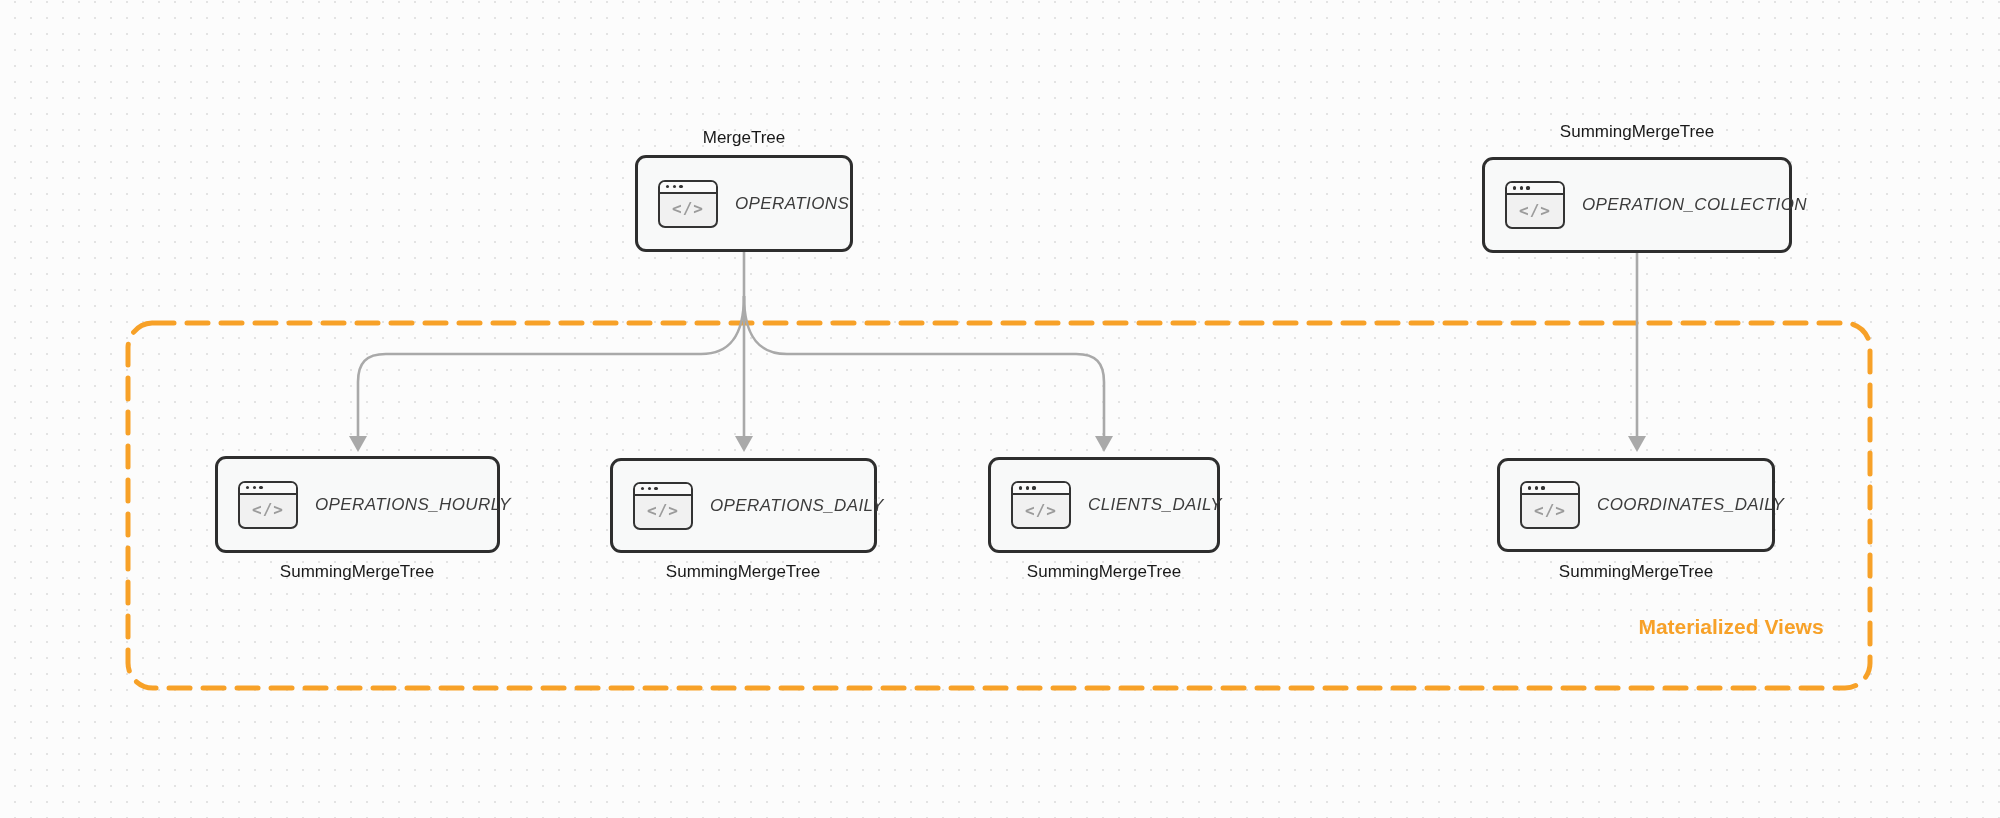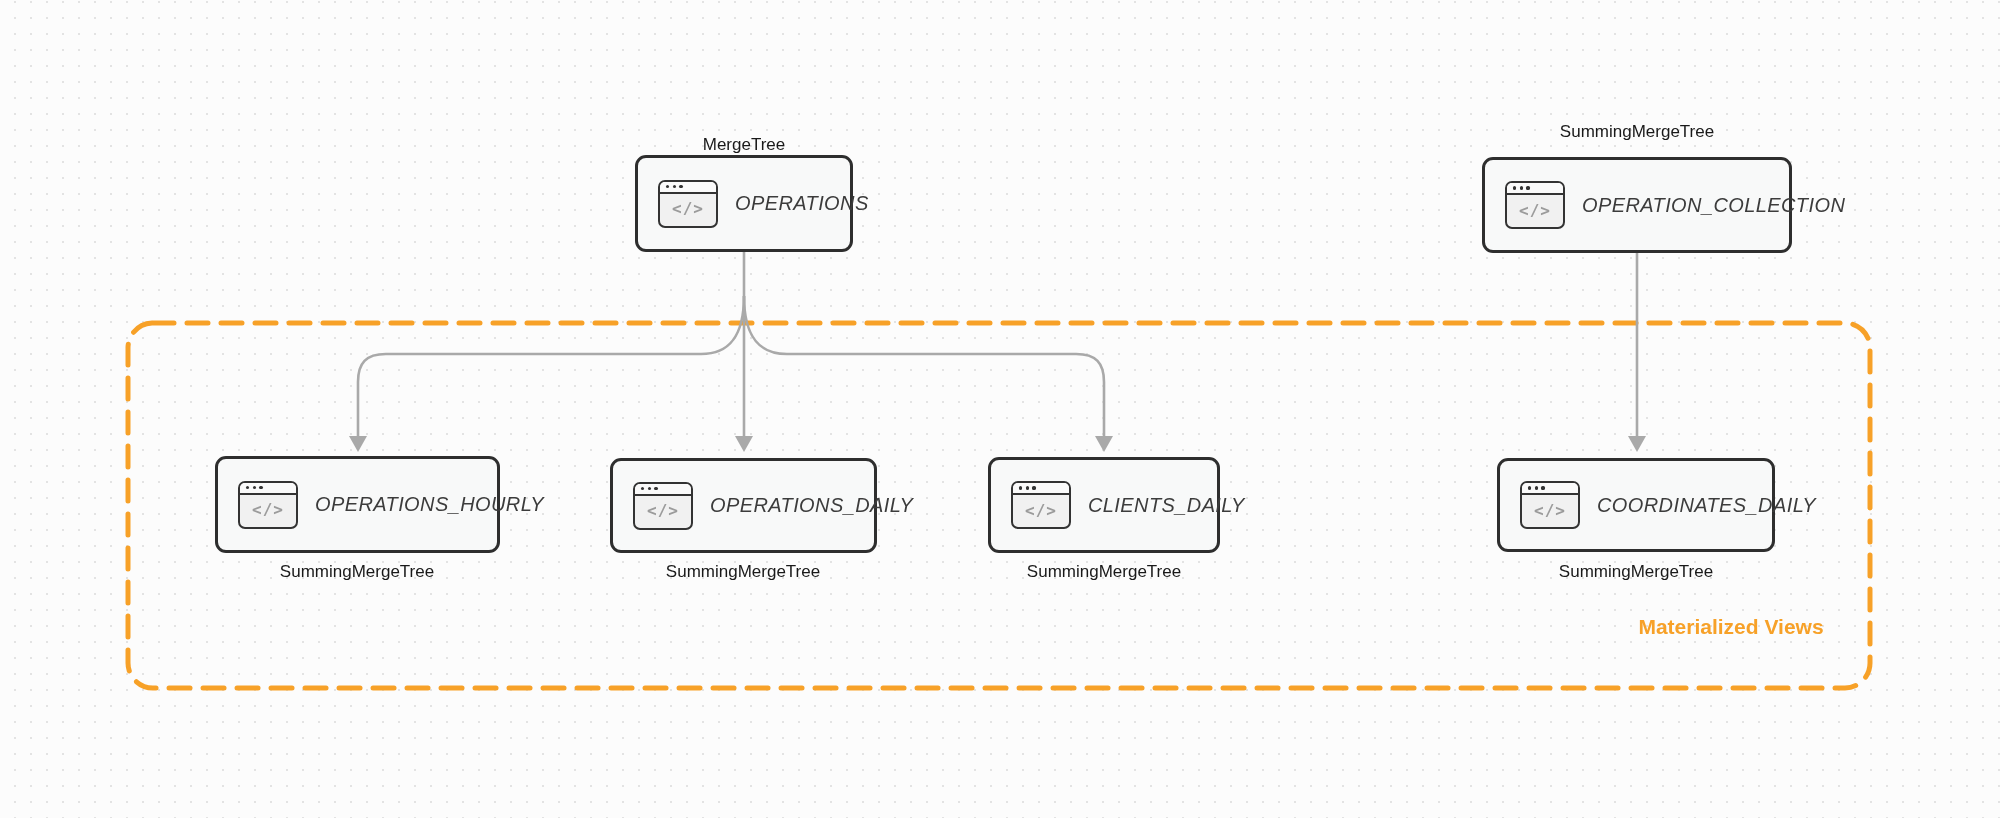--- a/index.html
+++ b/index.html
@@ -38,21 +38,21 @@
     background:var(--node-fill);
     border:3px solid var(--node-border);
     border-radius:11px;
     display:flex;
     align-items:center;
     gap:17px;
     padding:0 20px;
   }
   .node-label{
     font-style:italic;
-    font-size:20px;
+    font-size:17px;
     font-weight:500;
     letter-spacing:.4px;
     color:var(--entity-text);
     white-space:nowrap;
   }
   .icon{
     width:60px;height:48px;
     border:2.5px solid #333;
     border-radius:7px;
     background:#f1f1f1;
@@ -104,21 +104,21 @@
   <path class="edge" d="M744,296 C744,338 728,354 701,354 L386,354 C366,354 358,363 358,382 L358,438"></path>
   <polygon class="arrowhead" points="349,436 367,436 358,452"></polygon>
 
   <path class="edge" d="M744,296 C744,338 760,354 787,354 L1076,354 C1096,354 1104,363 1104,382 L1104,438"></path>
   <polygon class="arrowhead" points="1095,436 1113,436 1104,452"></polygon>
 
   <path class="edge" d="M1637,253 L1637,438"></path>
   <polygon class="arrowhead" points="1628,436 1646,436 1637,452"></polygon>
 </svg>
 
-<div class="engine-label" style="left:744px;top:135px">MergeTree</div>
+<div class="engine-label" style="left:744px;top:128px">MergeTree</div>
 <div class="engine-label" style="left:1637px;top:122px">SummingMergeTree</div>
 <div class="engine-label" style="left:357px;top:562px">SummingMergeTree</div>
 <div class="engine-label" style="left:743px;top:562px">SummingMergeTree</div>
 <div class="engine-label" style="left:1104px;top:562px">SummingMergeTree</div>
 <div class="engine-label" style="left:1636px;top:562px">SummingMergeTree</div>
 
 <div class="node" style="left:635px;top:155px;width:218px;height:97px">
   <span class="icon">
     <span class="icon-bar">
         <i></i>

